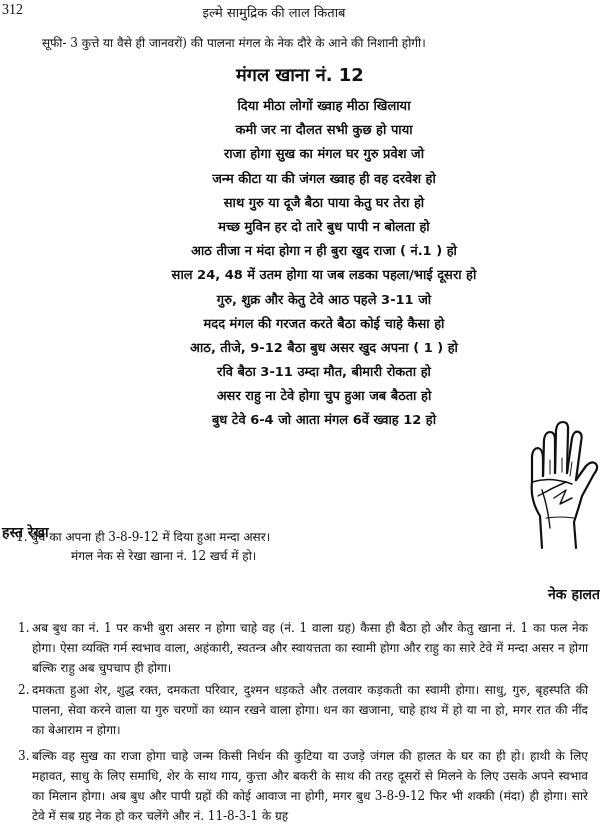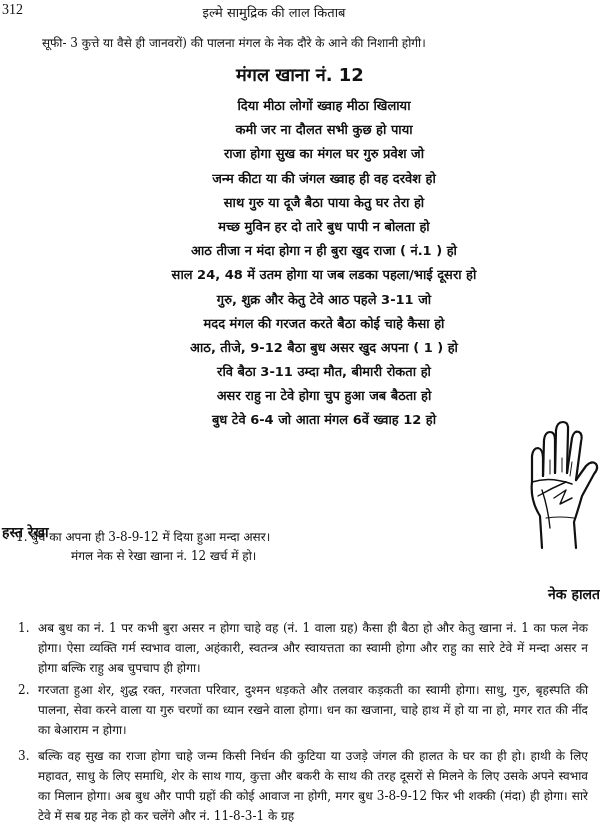--- a/index.html
+++ b/index.html
@@ -11,21 +11,21 @@
     #title { left:0; width:600px; top:62px; text-align:center; font-size:18px; font-weight:bold; font-family:"DejaVu Sans", sans-serif; }
     .poem { position:absolute; left:0; width:600px; top:94px; font-family:"DejaVu Sans", sans-serif; font-weight:bold; font-size:13px; }
     .poem div { height:24.2px; line-height:24px; text-align:center; white-space:nowrap;margin-left:48px; }
     #hand { position:absolute; left:520px; top:418px; width:80px; height:135px; }
     #fn { left:16px; top:528px; font-size:12px; }
     #hasta { left:2px; top:522px; font-size:14px; font-weight:bold; }
     #hasta-text { left:44px; top:547px; font-size:12px;margin-left:27px; }
     #nek-head { left:0; width:600px; top:584px; text-align:right; font-size:14px; font-weight:bold; }
     .item { position:absolute; left:18px; width:570px; font-size:12px; line-height:20px; }
     .item .num { position:absolute; left:0; top:0; }
-    .item .txt { margin-left:20px; text-align:justify; }
+    .item .txt { margin-left:14px; text-align:justify; }
   </style>
 </head>
 <body>
 
 <div class="abs" id="pnum">312</div>
 <div class="abs" id="running">इल्मे सामुद्रिक की लाल किताब</div>
 <div class="abs" id="intro">सूफी- 3 कुत्ते या वैसे ही जानवरों) की पालना मंगल के नेक दौरे के आने की निशानी होगी।</div>
 <div class="abs" id="title">मंगल खाना नं. 12</div>
 
 <div class="poem">
@@ -63,18 +63,18 @@
 <div class="abs" id="hasta">हस्त रेखा</div>
 <div class="abs" id="hasta-text">मंगल नेक से रेखा खाना नं. 12 खर्च में हो।</div>
 <div class="abs" id="nek-head">नेक हालत</div>
 
 <div class="item" style="top:618px;">
   <span class="num">1.</span>
   <div class="txt">अब बुध का नं. 1 पर कभी बुरा असर न होगा चाहे वह (नं. 1 वाला ग्रह) कैसा ही बैठा हो और केतु खाना नं. 1 का फल नेक होगा। ऐसा व्यक्ति गर्म स्वभाव वाला, अहंकारी, स्वतन्त्र और स्वायत्तता का स्वामी होगा और राहु का सारे टेवे में मन्दा असर न होगा बल्कि राहु अब चुपचाप ही होगा।</div>
 </div>
 <div class="item" style="top:680px;">
   <span class="num">2.</span>
-  <div class="txt">गरजता हुआ शेर, शुद्ध रक्त, गरजता परिवार, दुश्मन धड़कते और तलवार कड़कती का स्वामी होगा। साधु, गुरु, बृहस्पति की पालना, सेवा करने वाला या गुरु चरणों का ध्यान रखने वाला होगा। धन का खजाना, चाहे हाथ में हो या ना हो, मगर रात की नींद का बेआराम न होगा।</div>
+  <div class="txt">दमकता हुआ शेर, शुद्ध रक्त, दमकता परिवार, दुश्मन धड़कते और तलवार कड़कती का स्वामी होगा। साधु, गुरु, बृहस्पति की पालना, सेवा करने वाला या गुरु चरणों का ध्यान रखने वाला होगा। धन का खजाना, चाहे हाथ में हो या ना हो, मगर रात की नींद का बेआराम न होगा।</div>
 </div>
 <div class="item" style="top:746px;">
   <span class="num">3.</span>
   <div class="txt">बल्कि वह सुख का राजा होगा चाहे जन्म किसी निर्धन की कुटिया या उजड़े जंगल की हालत के घर का ही हो। हाथी के लिए महावत, साधु के लिए समाधि, शेर के साथ गाय, कुत्ता और बकरी के साथ की तरह दूसरों से मिलने के लिए उसके अपने स्वभाव का मिलान होगा। अब बुध और पापी ग्रहों की कोई आवाज ना होगी, मगर बुध 3-8-9-12 फिर भी शक्की (मंदा) ही होगा। सारे टेवे में सब ग्रह नेक हो कर चलेंगे और नं. 11-8-3-1 के ग्रह</div>
 </div>
 
 </body></html>

